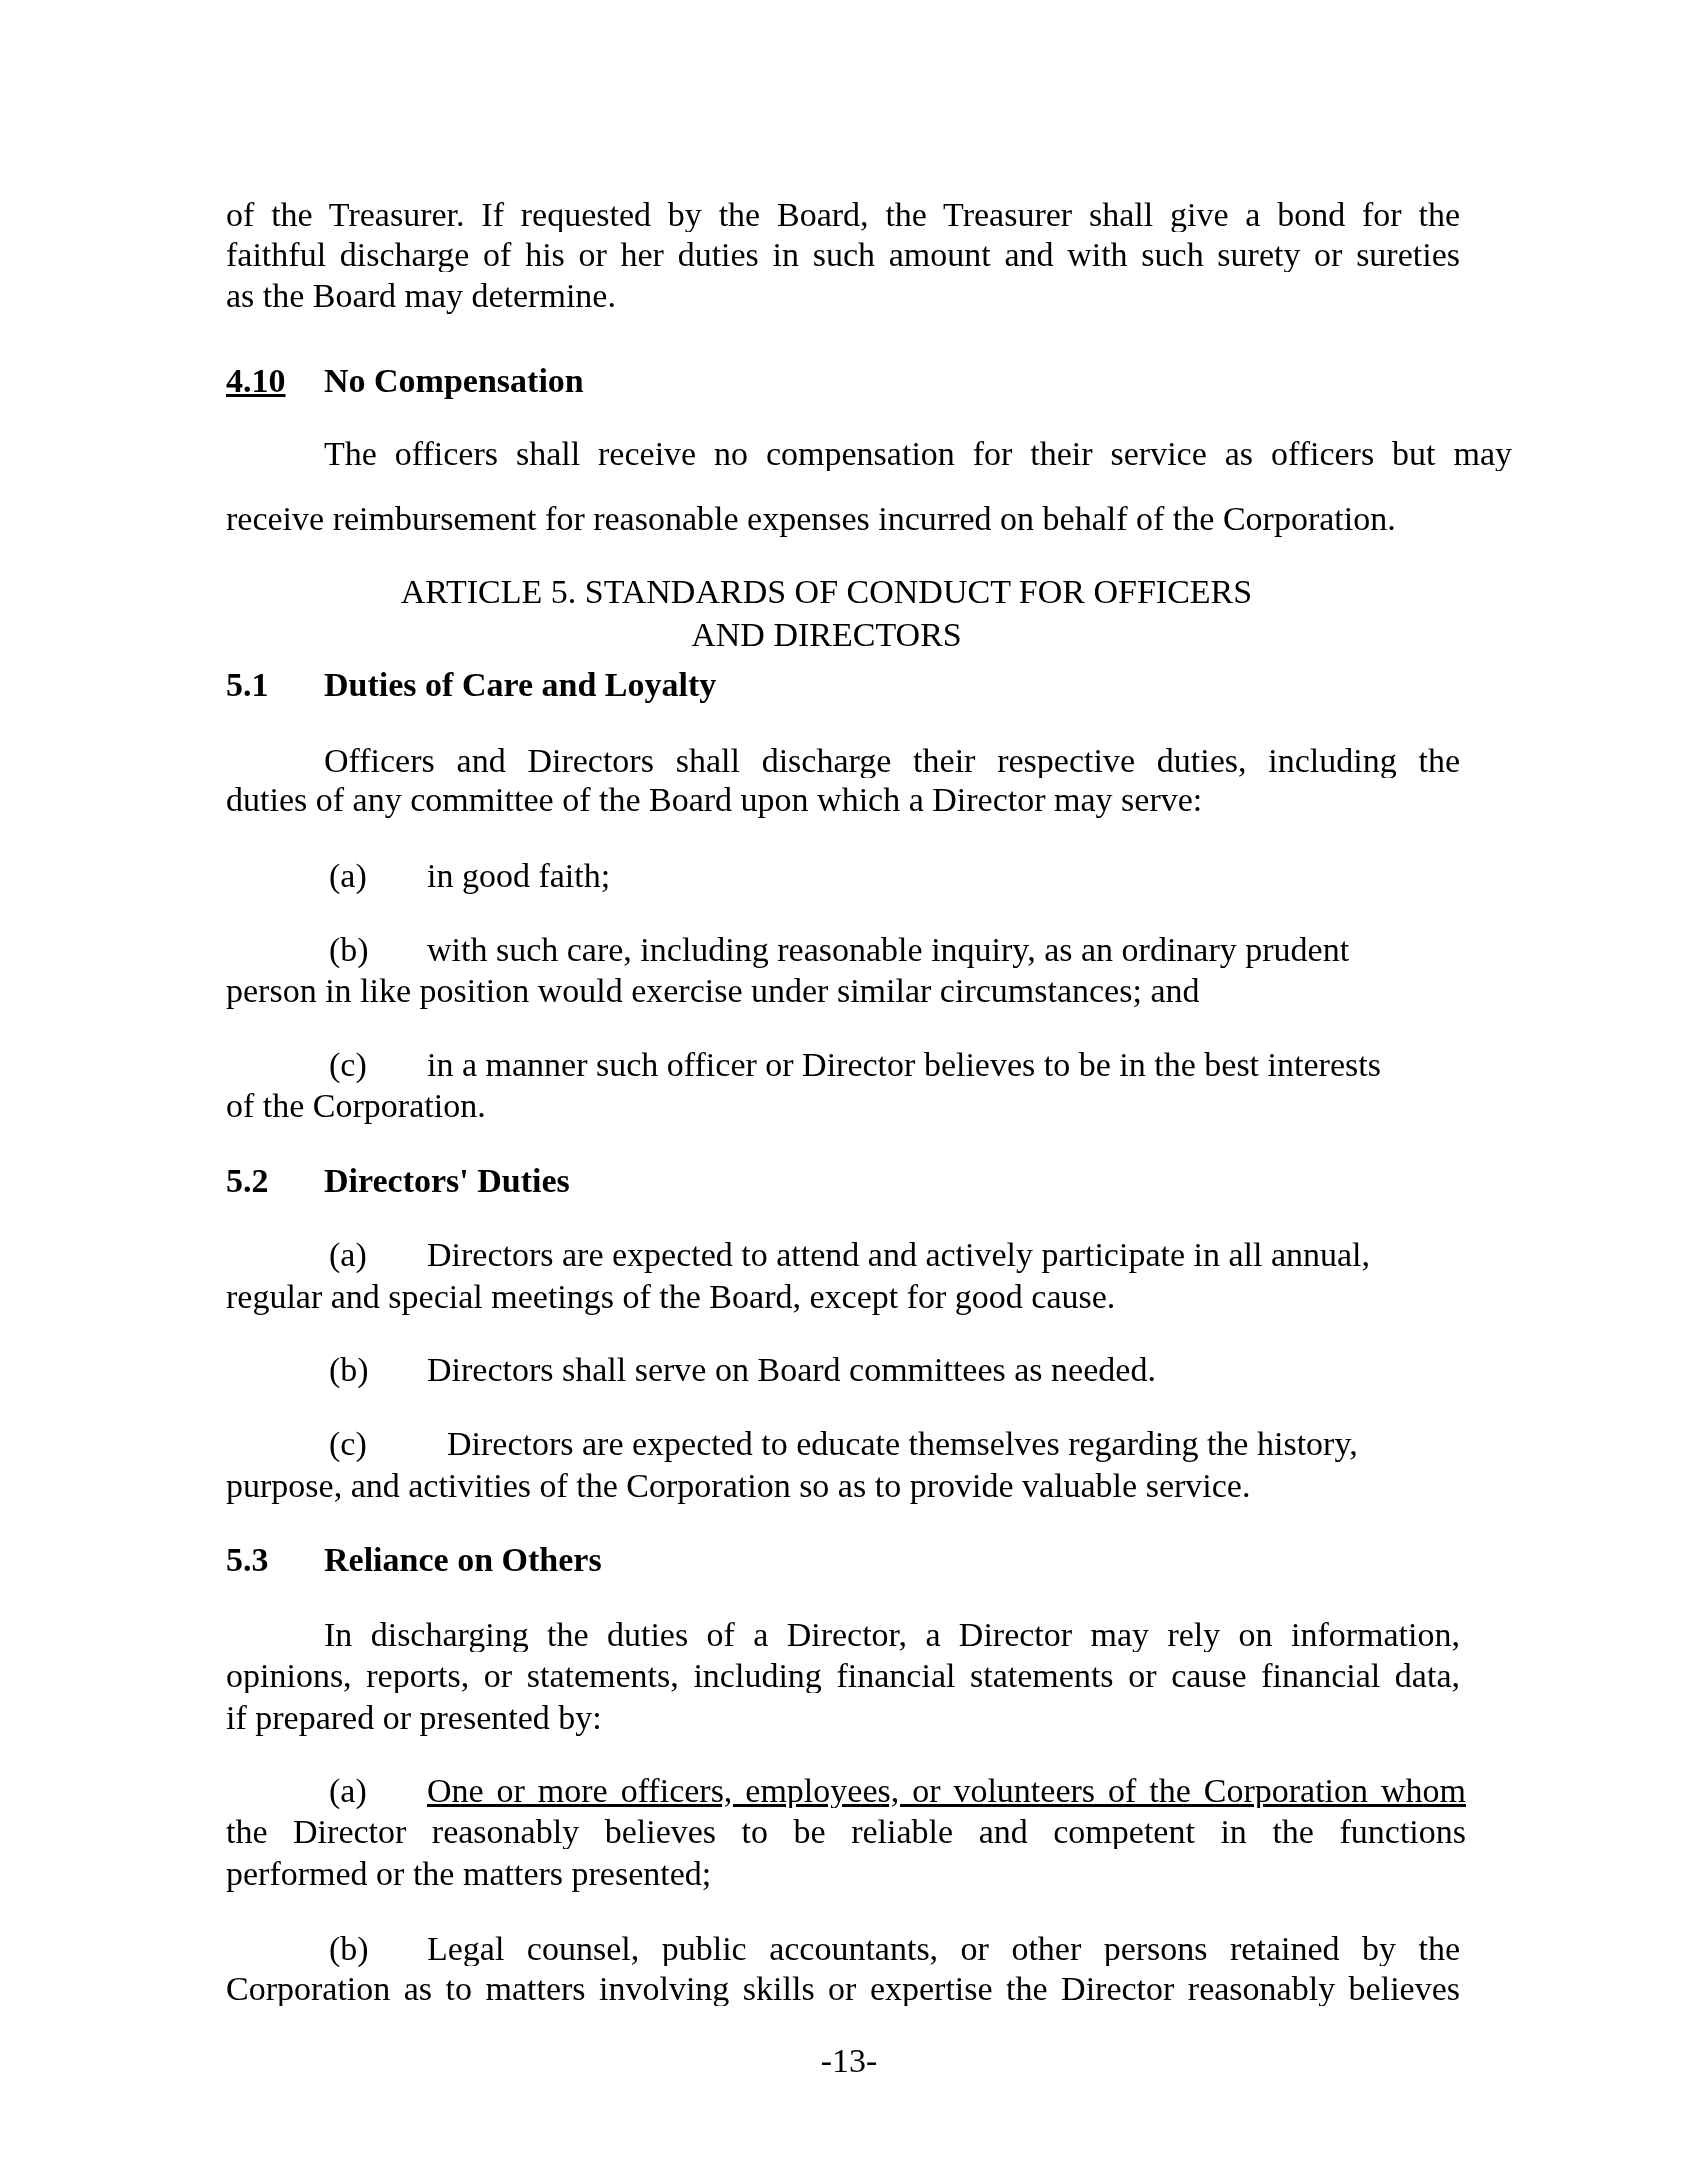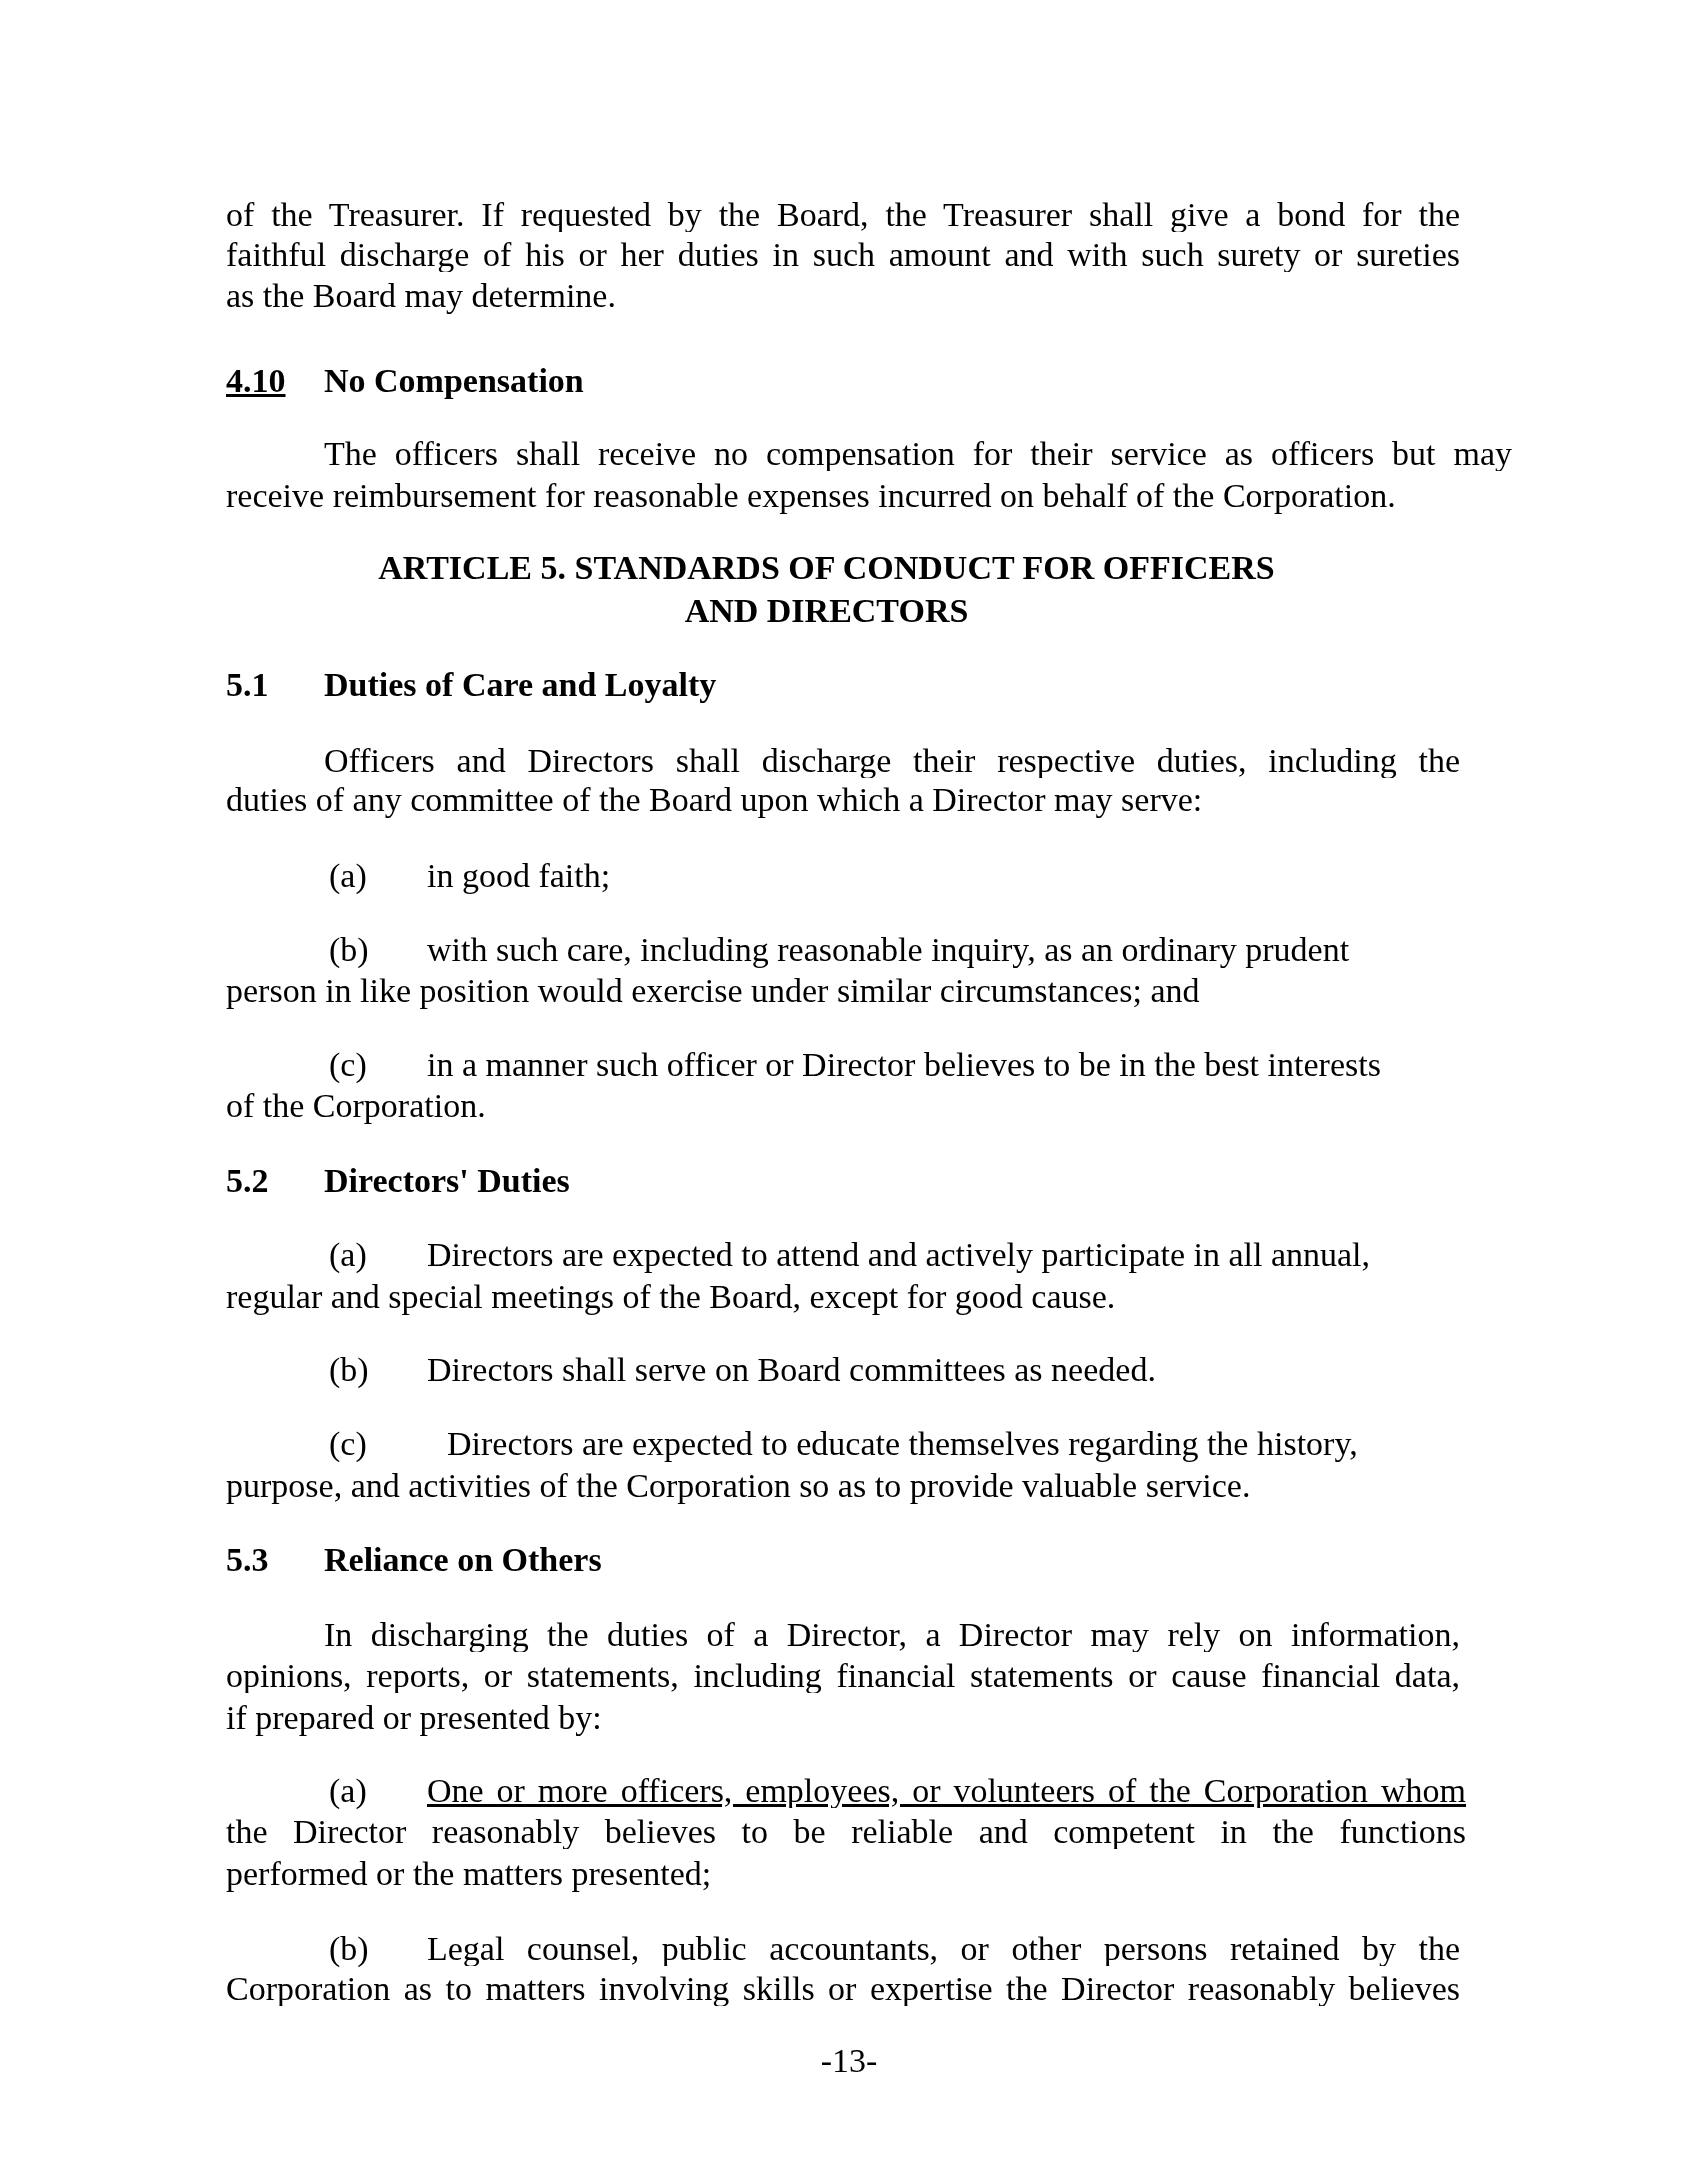--- a/index.html
+++ b/index.html
@@ -1,42 +1,42 @@
 <!DOCTYPE html>
 <html style="font-size:10.8px"><head>
 <meta charset="utf-8">
 <style>
   html, body { margin: 0; padding: 0; background: #ffffff; }
   body { width: 1687px; height: 2183px; position: relative; overflow: hidden; }
   .page { position: absolute; left: 0; top: 0; width: 1687px; height: 1806px; background: #ffffff; color: #000000;
           font-family: "Liberation Serif", "DejaVu Serif", serif; font-size: 34px; }
   .ln { position: absolute; white-space: nowrap; line-height: 34px; height: 34px; }
   .just { text-align: justify; text-align-last: justify; white-space: normal; overflow: hidden; }
-  .bold { font-weight: bold; }
+  .bold { font-weight: normal; margin-top: 24px; }
   .h-num { position: absolute; font-weight: bold; line-height: 34px; }
   .h-title { position: absolute; font-weight: bold; line-height: 34px; white-space: nowrap; }
   .center { text-align: center; }
   .lbl { position: absolute; line-height: 34px; }
 </style>
 </head>
 <body>
 
 <div class="page">
 
   <div>
     <div class="ln just" style="left:226px; top:198px; width:1234px;">of the Treasurer.  If requested by the Board, the Treasurer shall give a bond for the</div>
     <div class="ln just" style="left:226px; top:238px; width:1234px;">faithful discharge of his or her duties in such amount and with such surety or sureties</div>
     <div class="ln" style="left:226px; top:279px;">as the Board may determine.</div>
   </div>
 
   <div>
     <span class="h-num" style="left:226px; top:364px;text-decoration:underline;">4.10</span>
     <span class="h-title" style="left:324px; top:364px;">No Compensation</span>
     <div class="ln just" style="left:324px; top:437px; width:1188px;">The officers shall receive no compensation for their service as officers but may</div>
-    <div class="ln" style="left:226px; top:479px;">receive reimbursement for reasonable expenses incurred on behalf of the Corporation.</div>
+    <div class="ln" style="left:226px; top:502px;">receive reimbursement for reasonable expenses incurred on behalf of the Corporation.</div>
   </div>
 
   <div>
     <div class="ln bold center" style="left:226px; top:551px; width:1201px;">ARTICLE 5.  STANDARDS OF CONDUCT FOR OFFICERS</div>
     <div class="ln bold center" style="left:226px; top:594px; width:1201px;">AND DIRECTORS</div>
   </div>
 
   <div>
     <span class="h-num" style="left:226px; top:668px;">5.1</span>
     <span class="h-title" style="left:324px; top:668px;">Duties of Care and Loyalty</span>

